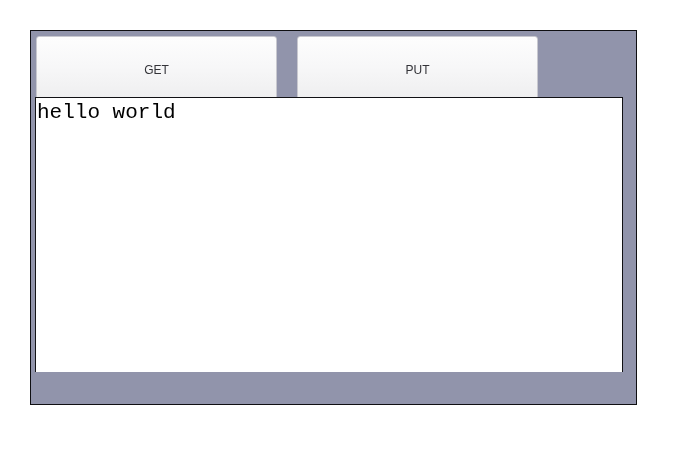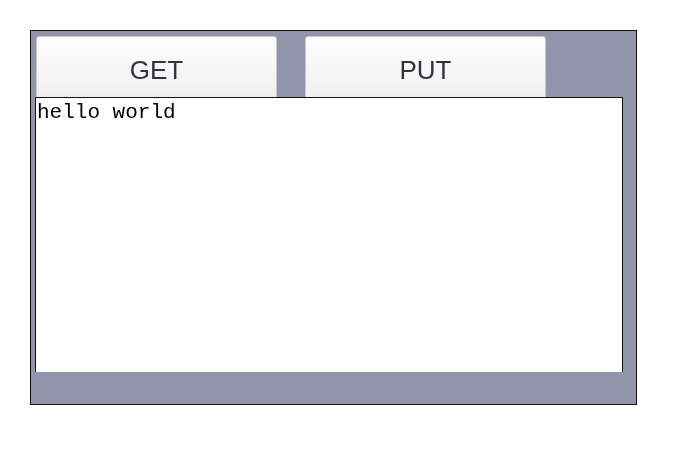--- a/index.html
+++ b/index.html
@@ -41,29 +41,29 @@
   }
 
   .tool-button {
     height: 68px;
     box-sizing: border-box;
     border: 1px solid #c8c8cf;
     border-radius: 3px;
     background: linear-gradient(to bottom, #fdfdfd 0%, #f7f7f8 45%, #ededee 100%);
     color: #333338;
     font-family: "Liberation Sans", sans-serif;
-    font-size: 26px;
+    font-size: 12px;
     line-height: 52px;
     text-align: center;
     padding: 0;
     cursor: pointer;
     box-shadow: 0 1px 0 rgba(255,255,255,0.6) inset;
   }
   #get-button { width: 241px; }
-  #put-button { width: 241px; margin-left: 28px; }
+  #put-button { width: 241px; margin-left: 20px; }
 
   
   #response-textarea {
     position: absolute;
     left: 4px;
     top: 66px;
     width: 588px;
     height: 276px;
     box-sizing: border-box;
     border: 1px solid #111114;

